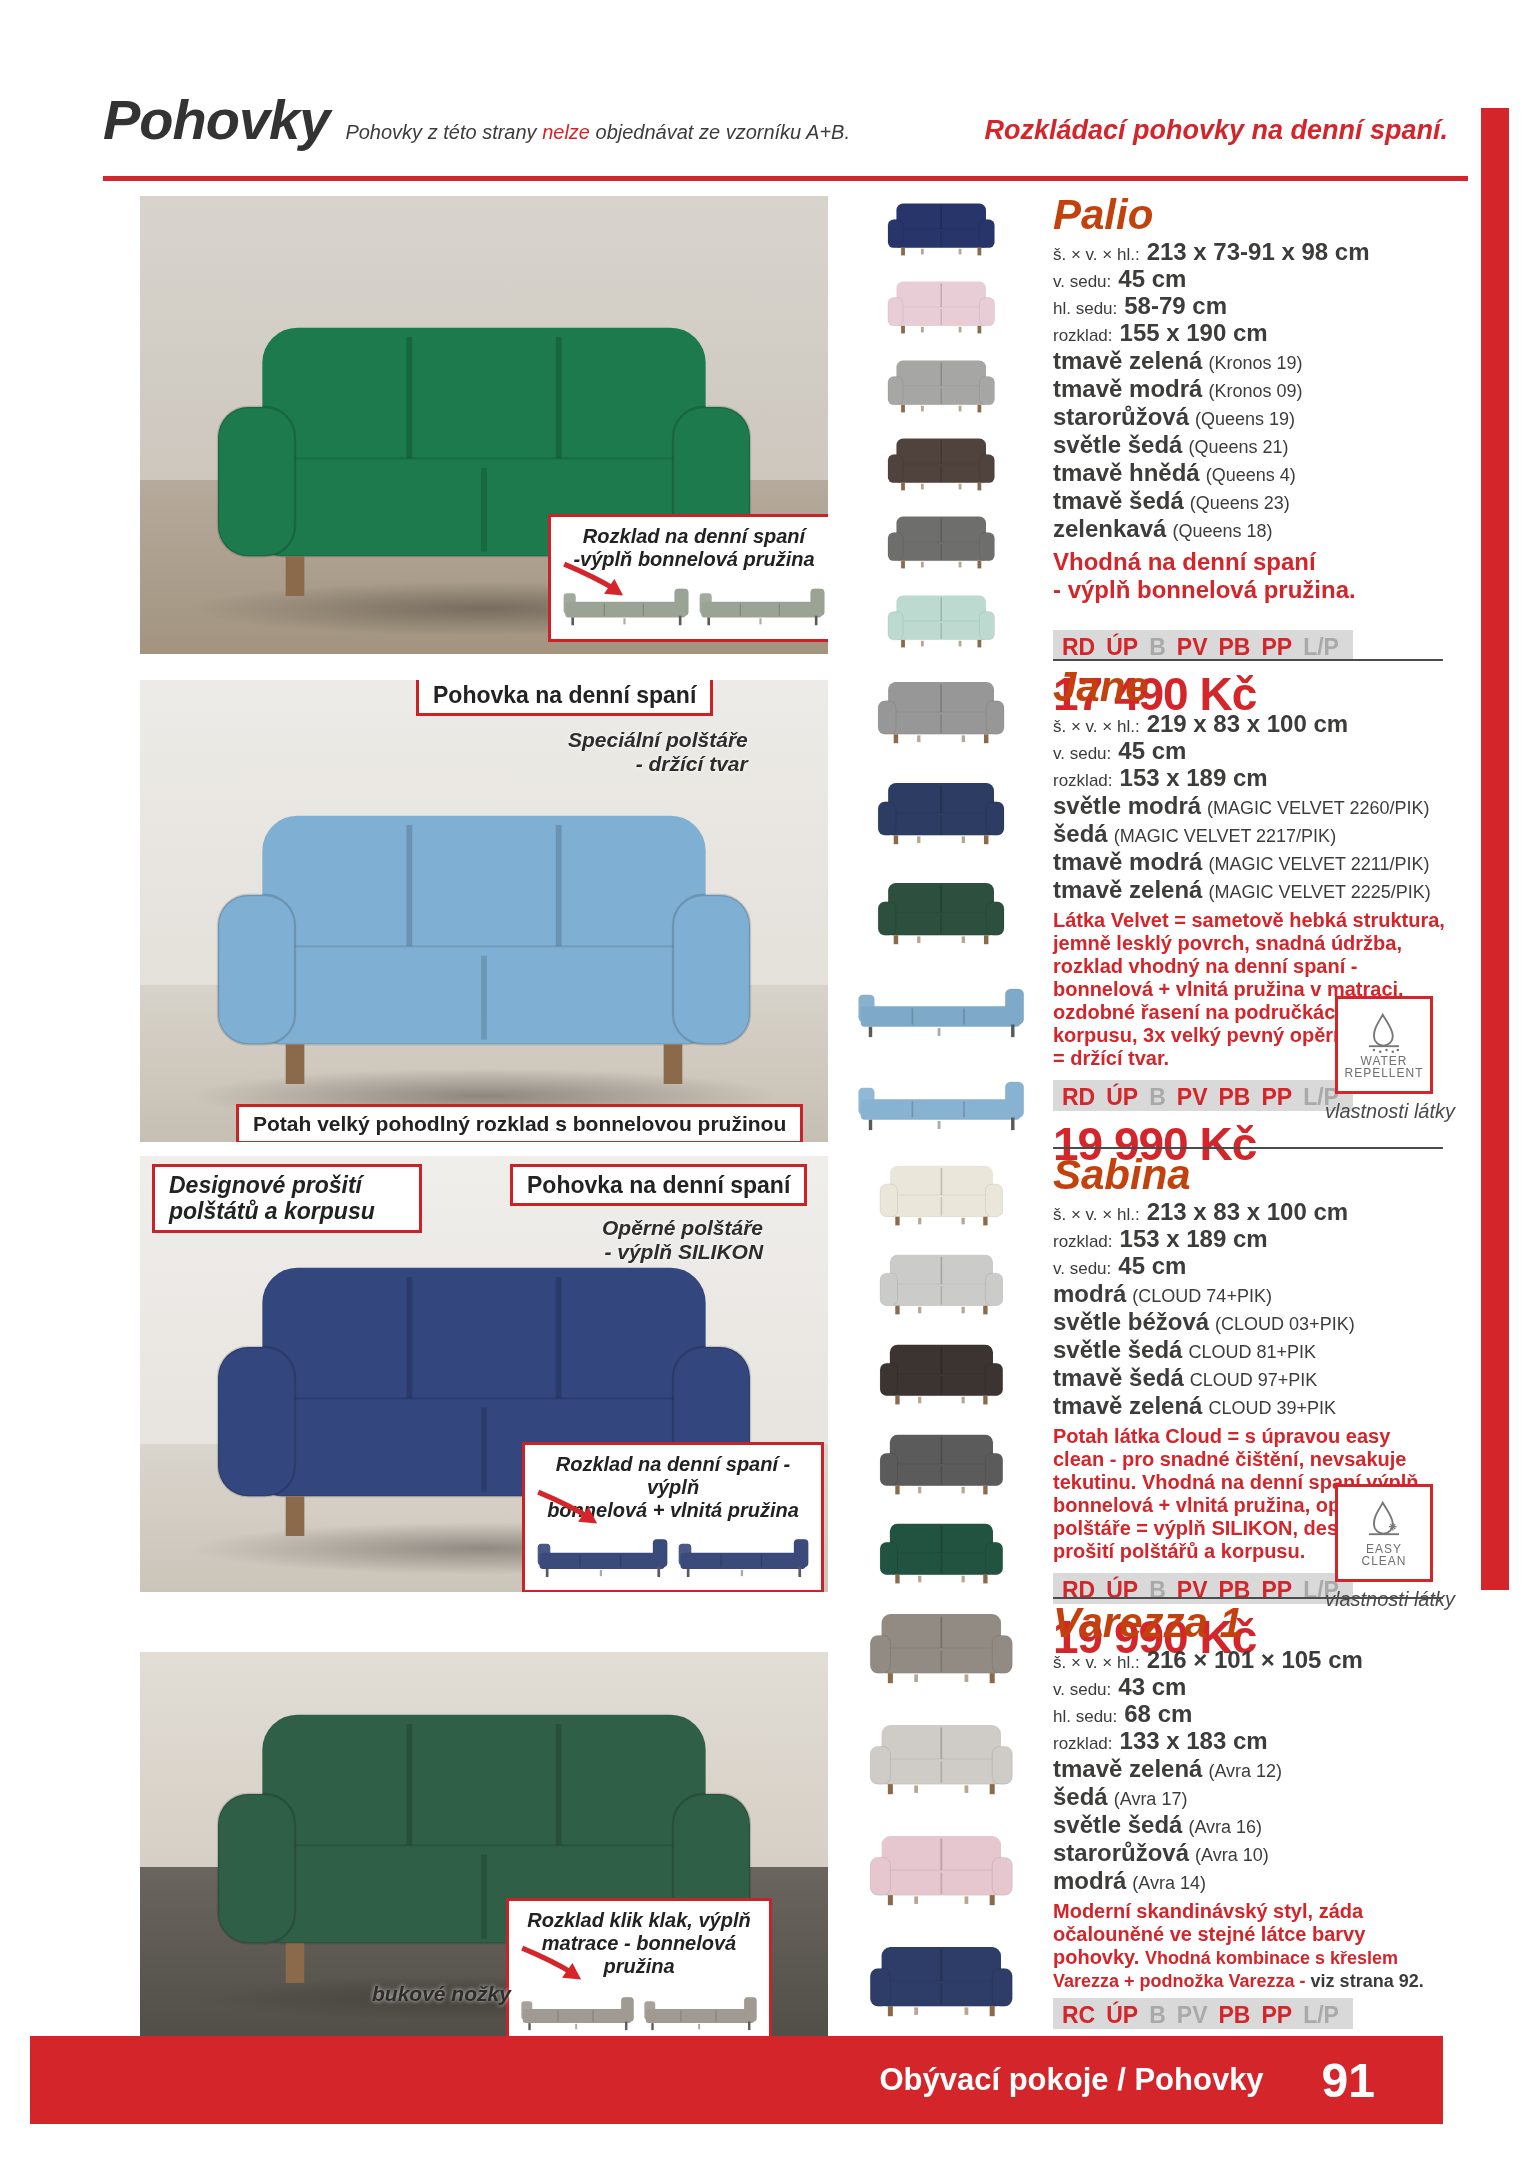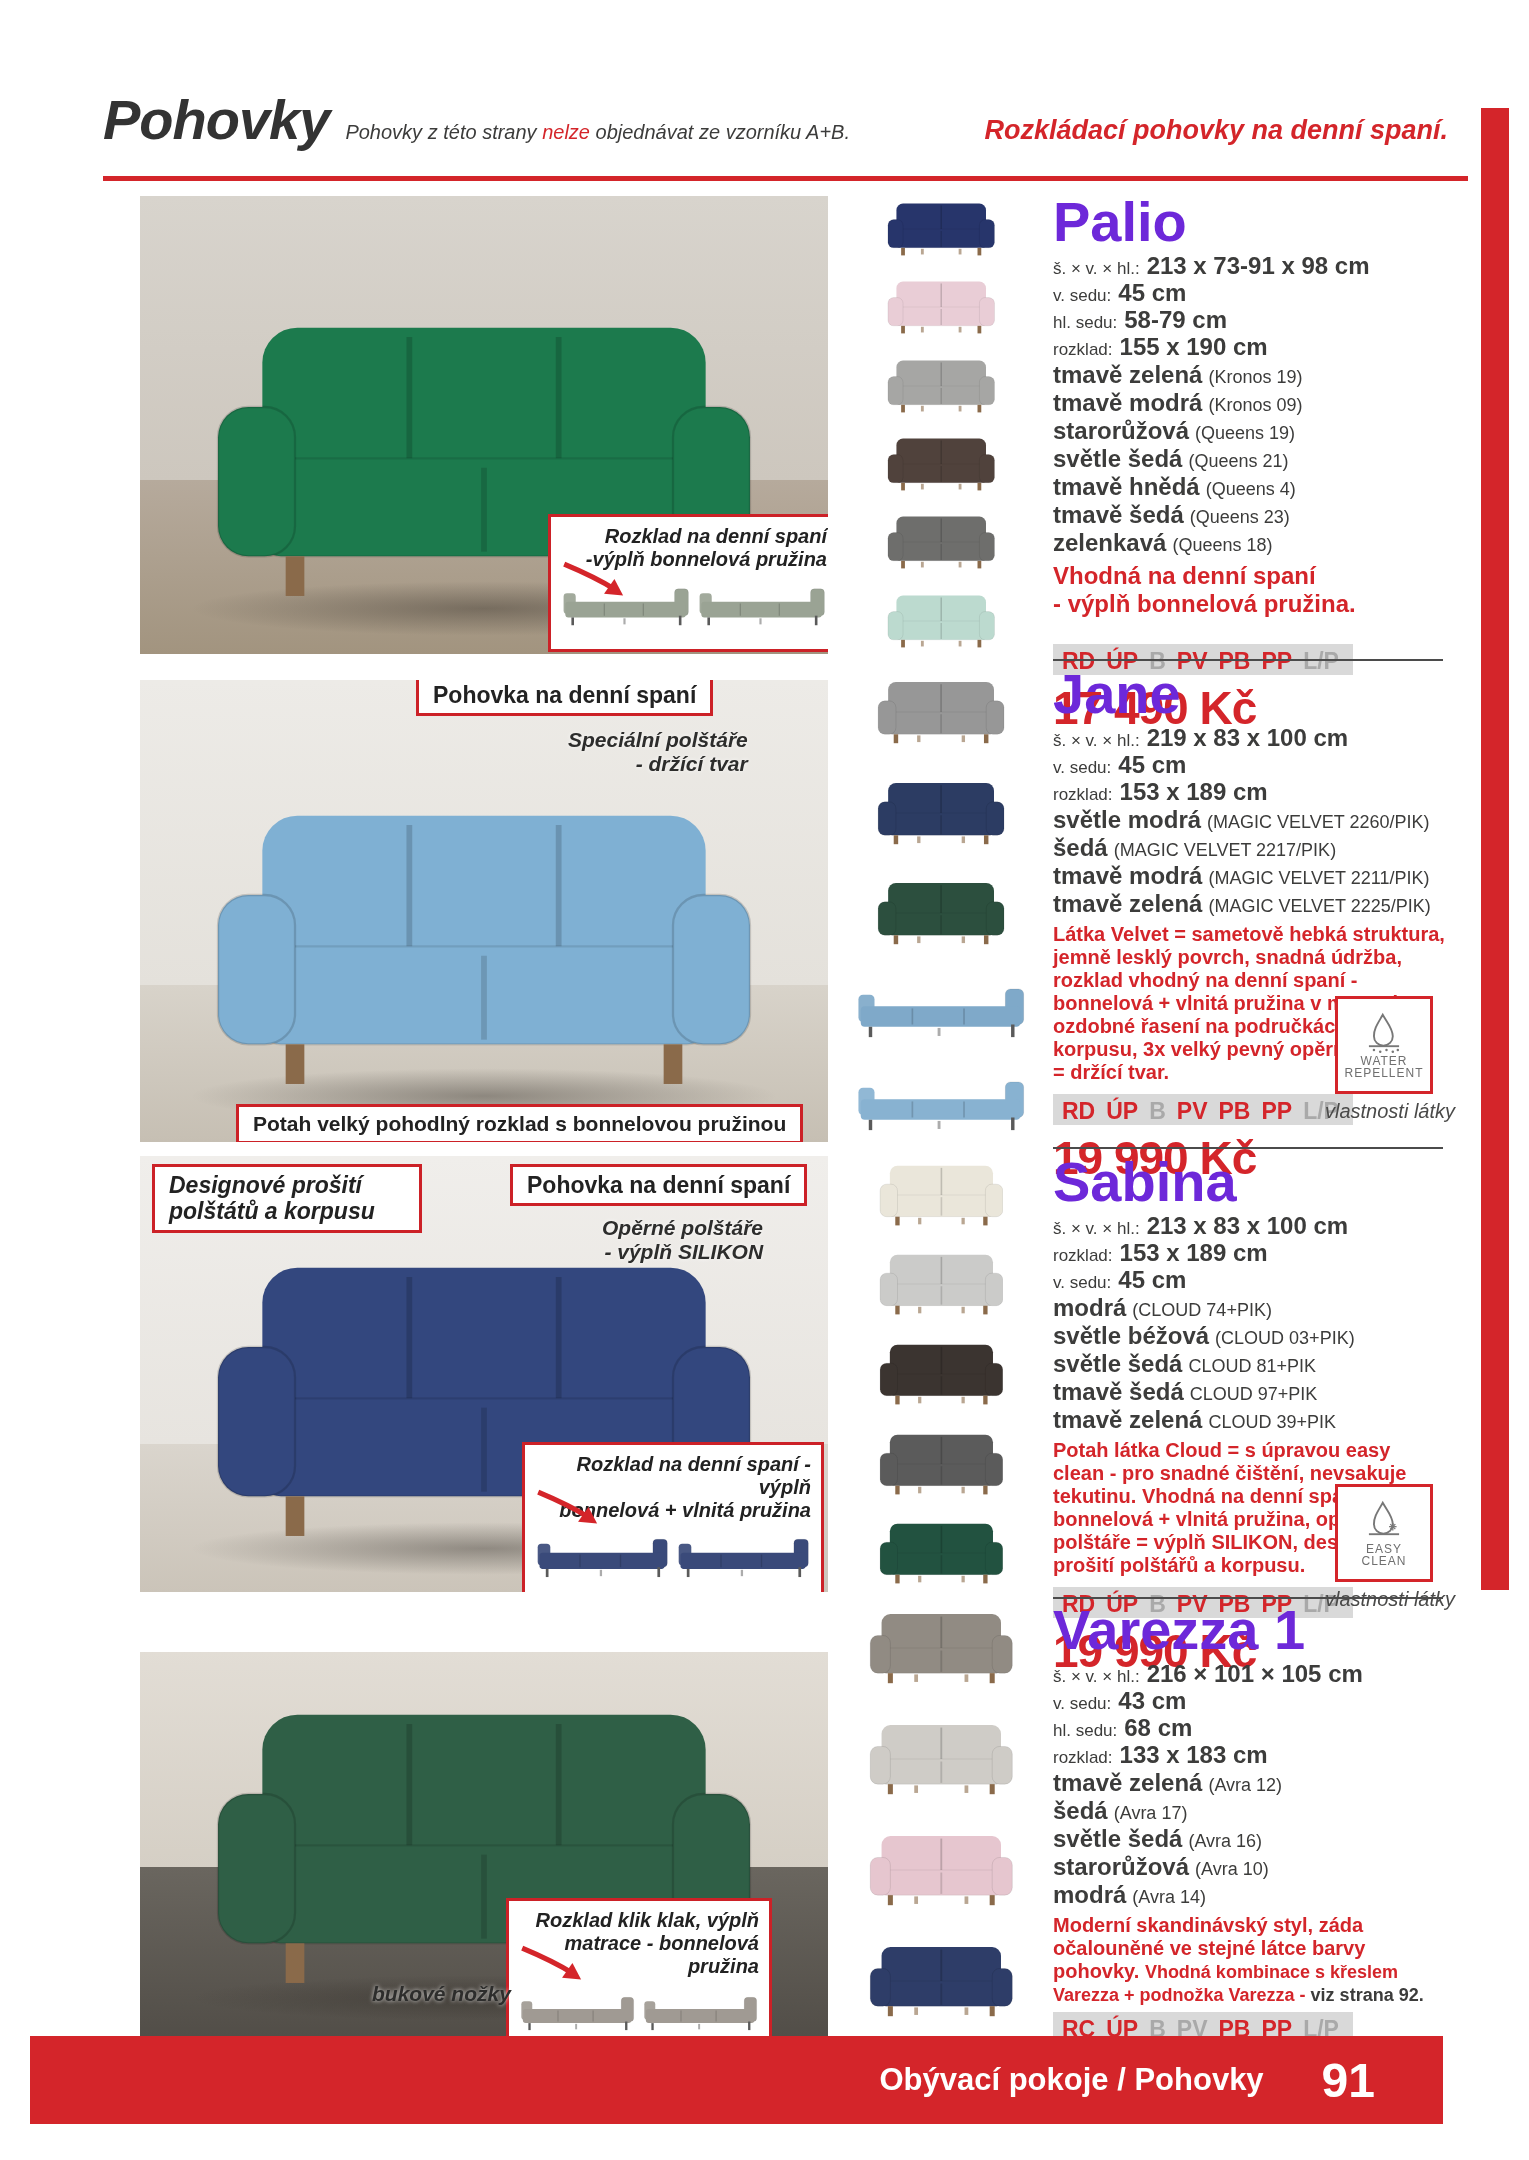--- a/index.html
+++ b/index.html
@@ -37,22 +37,22 @@
   .scene svg.big{position:absolute;left:50%;transform:translateX(-50%);bottom:7%;width:78%;}
 
   
   .callout{position:absolute;}
   .callout.box{background:#fff;border:3px solid #cc2127;padding:5px 14px;
                font-size:23px;font-weight:bold;color:#222;white-space:pre-line;
                text-align:center;line-height:1.15;}
   .callout.plain{font-size:21px;font-weight:bold;font-style:italic;color:#2d2d2c;
                  white-space:pre-line;text-align:right;line-height:1.15;
                  text-shadow:0 0 4px rgba(255,255,255,.8);}
-  .callout.figbox{background:#fff;border:3px solid #cc2127;padding:8px 10px 16px;
-                  text-align:right;}
+  .callout.figbox{background:#fff;border:3px solid #cc2127;padding:8px 10px 6px;
+                  text-align:center;}
   .callout.figbox .co-text{font-size:20px;font-weight:bold;font-style:italic;color:#222;
                   white-space:pre-line;line-height:1.15;margin-bottom:4px;}
   .callout.figbox .figs{display:flex;justify-content:center;gap:6px;}
   .callout.figbox .figs svg{height:58px;}
   .callout .fig-arrow{position:absolute;left:8px;top:42px;width:78px;}
 
   #r0 .co0{left:408px;top:318px;width:266px;}
   #r1 .co0{left:276px;top:-6px;}
   #r1 .co1{left:428px;top:48px;}
   #r1 .co2{left:96px;top:424px;font-size:21px;}
@@ -70,21 +70,21 @@
   .thumb svg{display:block;}
   #r0 .thumb svg{height:66px;}
   #r1 .thumb.sofa svg{height:78px;}
   #r1 .thumb.bed svg{height:70px;}
   #r2 .thumb svg{height:76px;}
   #r3 .thumb svg{height:88px;}
 
   
   .specs{position:absolute;left:1053px;width:392px;top:4px;}
   #r3 .specs{top:10px;}
-  .pname{font-size:56px;font-weight:bold;color:#6d28d9;margin:0 0 4px;
+  .pname{font-size:42px;font-weight:bold;font-style:italic;color:#c2410c;margin:0 0 4px;
          line-height:1.0;}
   .spec-line{line-height:24px;}
   .spec-label{font-size:17px;}
   .spec-value{font-size:24px;font-weight:bold;margin-left:7px;}
   .color-line{line-height:25px;}
   .color-name{font-size:24px;font-weight:bold;}
   .color-code{font-size:18px;margin-left:6px;}
   .desc{margin-top:4px;font-size:20px;line-height:23px;font-weight:bold;color:#d4252a;}
   .desc .blk{display:block;}
   .desc .bs{font-size:18px;line-height:20px;}

